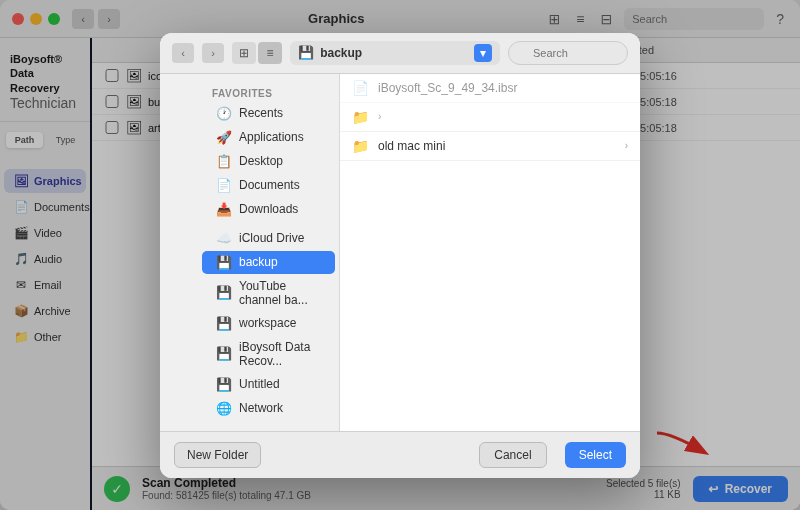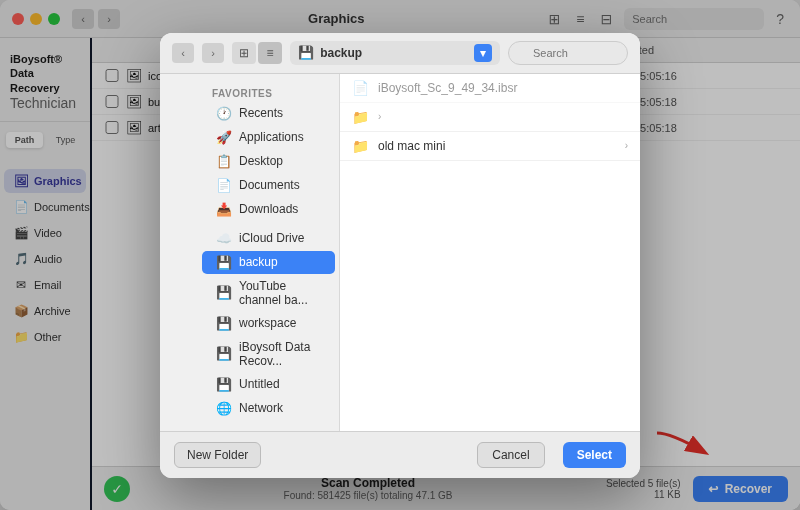--- a/index.html
+++ b/index.html
@@ -250,21 +250,21 @@
       height: 26px;
       background: #34c759;
       border-radius: 50%;
       display: flex;
       align-items: center;
       justify-content: center;
       color: white;
       font-size: 14px;
       flex-shrink: 0;
     }
-    .scan-info { flex: 1; text-align: center; }
+    .scan-info { flex: 1; }
     .scan-title { font-size: 12px; font-weight: 600; color: #222; }
     .scan-desc { font-size: 10px; color: #666; }
     .selected-info {
       font-size: 10px;
       color: #555;
       text-align: right;
     }
     .recover-btn {
       background: #3b82f6;
       color: white;
@@ -519,21 +519,21 @@
       color: #333;
     }
     .select-btn {
       background: #3b82f6;
       border: none;
       border-radius: 6px;
       padding: 5px 14px;
       font-size: 12px;
       cursor: pointer;
       color: white;
-      font-weight: 700;
+      font-weight: 400;
     }
   </style>
 </head>
 <body>
 
 <div class="app-window">
 
   <div class="title-bar">
     <div class="traffic-lights">
       <div class="traffic-light tl-red"></div>

